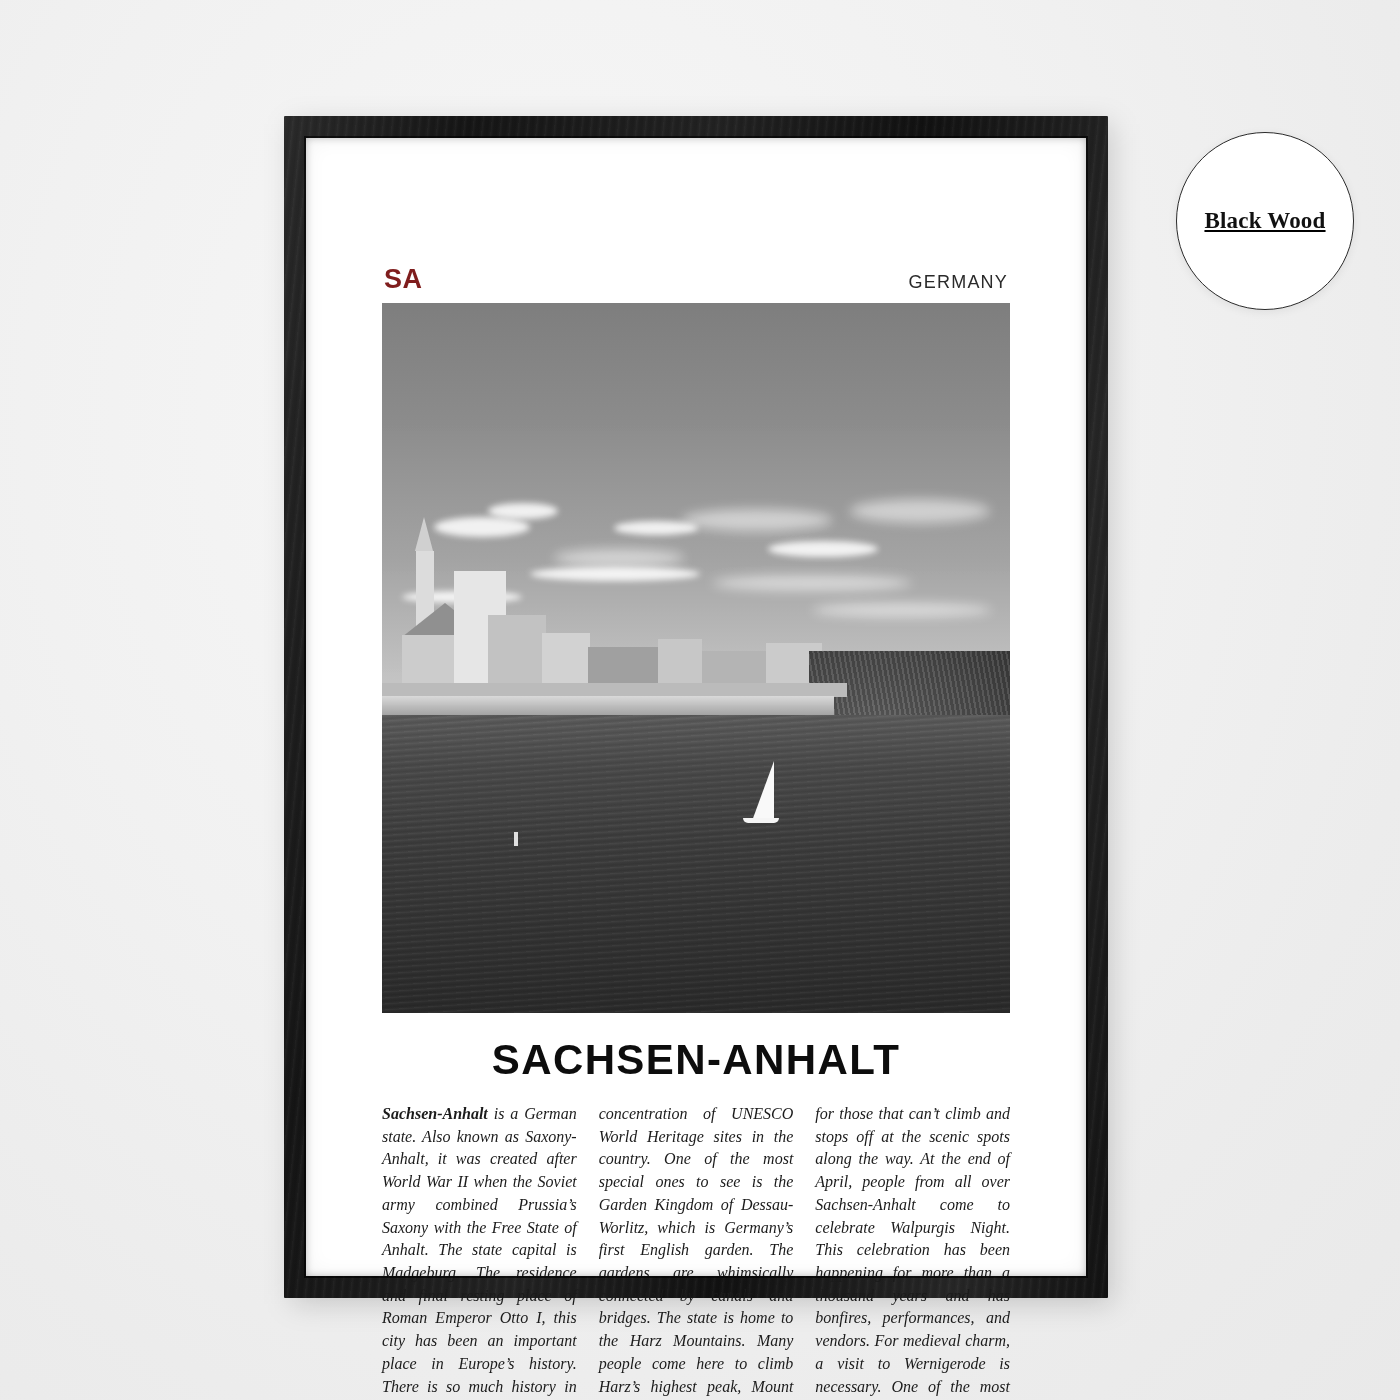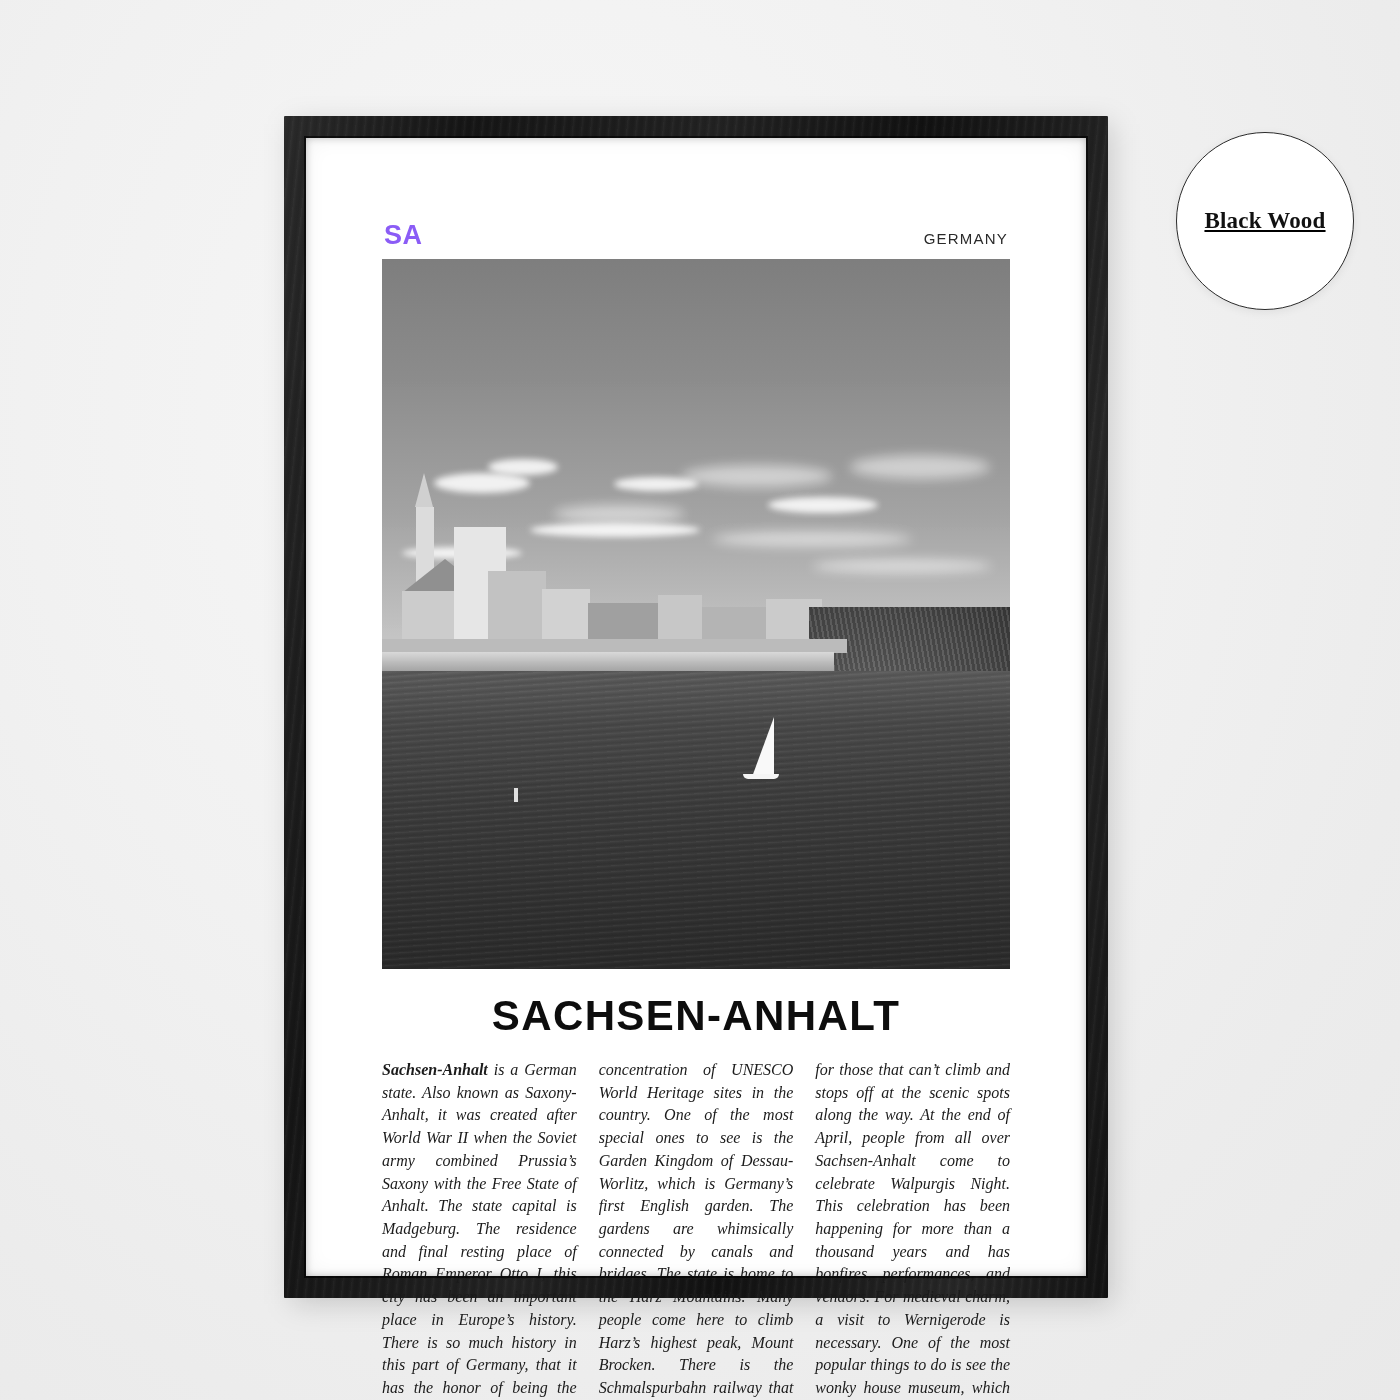--- a/index.html
+++ b/index.html
@@ -84,25 +84,26 @@
     display: flex;
     align-items: baseline;
     justify-content: space-between;
     margin-bottom: 10px;
     padding: 0 2px;
   }
   .poster-code {
     font-weight: bold;
     font-size: 27px;
     letter-spacing: 0.5px;
-    color: #8b5cf6;
+    color: #7f1d1d;
     line-height: 1;
+    margin-top: 44px;
   }
   .poster-country {
-    font-size: 15px;
+    font-size: 18px;
     letter-spacing: 1.2px;
     color: #2a2a2a;
   }
 
   
   #photo {
     position: relative;
     width: 628px;
     height: 710px;
     overflow: hidden;

